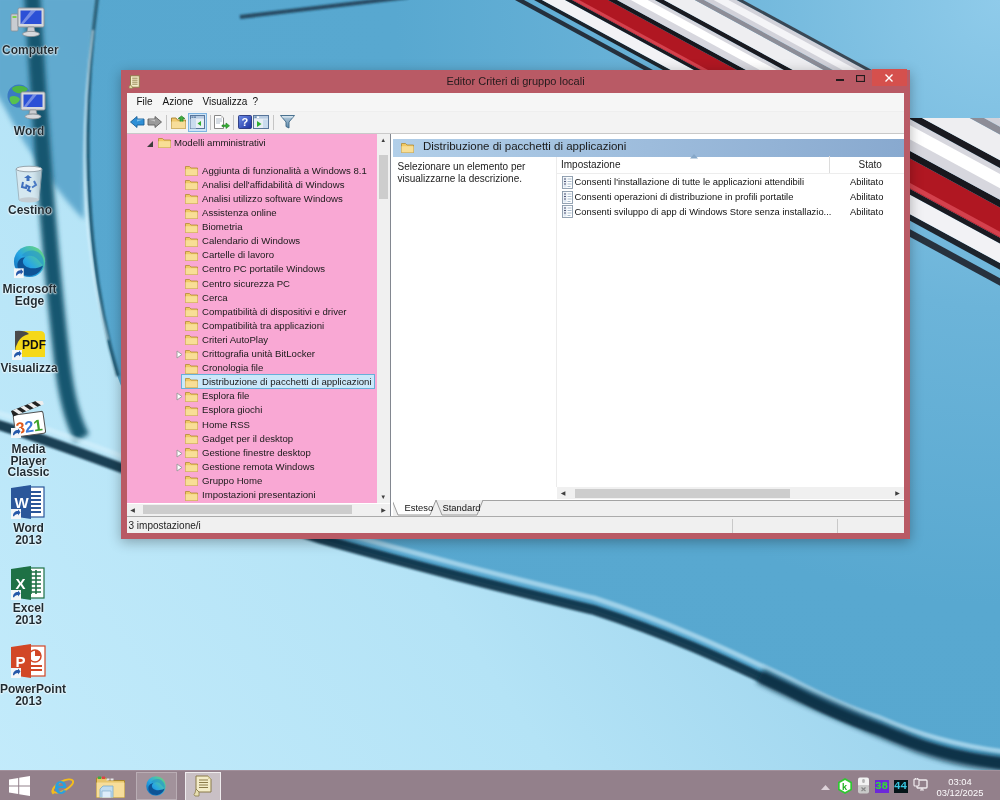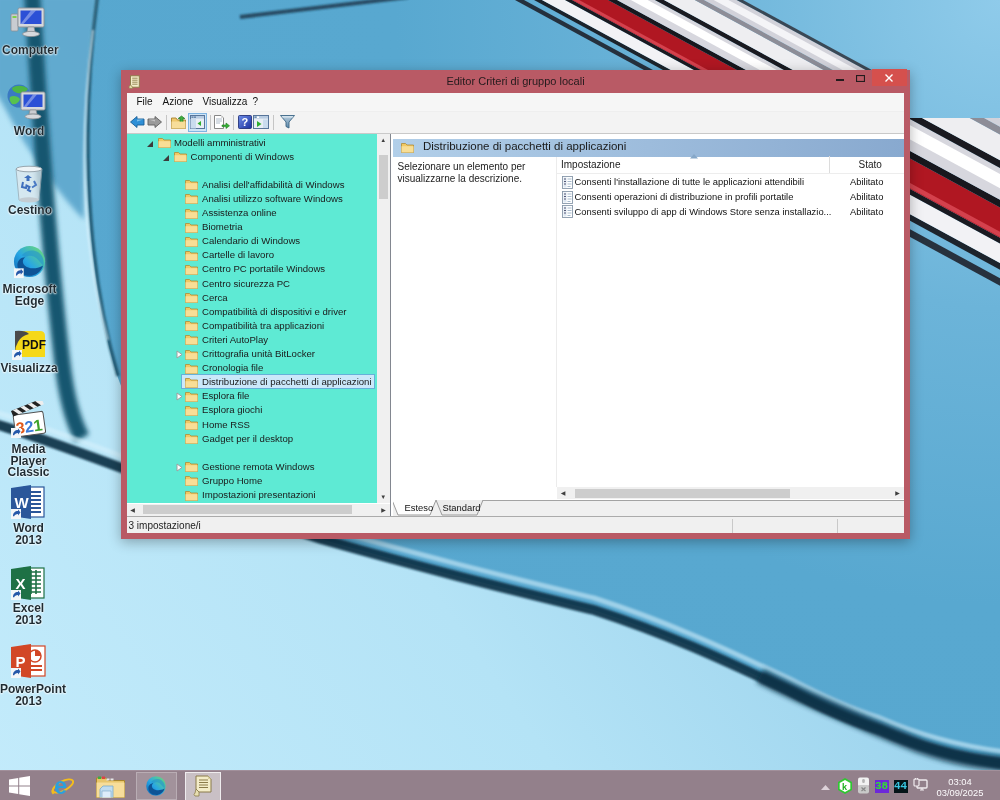--- a/index.html
+++ b/index.html
@@ -10,21 +10,21 @@
 #win{position:absolute;left:121px;top:70px;width:789px;height:469px;background:#b95a65;z-index:10;
  box-shadow:0 3px 12px rgba(0,0,0,.30)}
 #title{position:absolute;left:0;top:0;width:100%;height:23px;font-size:11px;color:#241b1d;text-align:center;line-height:23px}
 #cbtns{position:absolute;right:3.5px;top:-1px;height:17px}
 #closeb{position:absolute;right:0;top:0;width:35px;height:16.5px;background:#d5504d}
 #content{position:absolute;left:5.5px;top:23px;width:777px;height:440px;background:#fff;overflow:hidden}
 #menubar{position:absolute;left:0;top:0;width:100%;height:19px;background:#f6f6f6;font-size:10px;color:#111;border-bottom:1px solid #eee}
 .mi{position:absolute;top:3px}
 #toolbar{position:absolute;left:0;top:19px;width:100%;height:22px;background:#f3f3f3;border-bottom:1px solid #c9c9c9}
 .tsep{position:absolute;top:3px;width:1px;height:15px;background:#c5c5c5}
-#tree{position:absolute;left:0;top:41px;width:263px;height:369px;background:#5eead4;overflow:hidden;font-size:9.6px;color:#1a1a1a}
+#tree{position:absolute;left:0;top:41px;width:263px;height:369px;background:#f9a8d4;overflow:hidden;font-size:9.6px;color:#1a1a1a}
 #vdiv{position:absolute;left:263px;top:41px;width:3px;height:381.5px;background:#fff;border-left:1px solid #828790}
 #rpane{position:absolute;left:266px;top:41px;width:511px;height:365px;background:#fff;overflow:hidden;font-size:10px;color:#1a1a1a}
 .trow{position:absolute;white-space:nowrap;height:14px;line-height:14px}
 #tabs{position:absolute;left:266px;top:406.5px;width:511px;height:16px;background:#f0f0f0;font-size:10px}
 #status{position:absolute;left:0;top:422.5px;width:777px;height:17.5px;background:#f0f0f0;border-top:1px solid #ababab;font-size:10px;color:#222}
 #taskbar{position:absolute;left:0;top:770px;width:1000px;height:30px;background:#93808b;z-index:20;border-top:1px solid #a2909b}
 .sb{position:absolute;background:#f0f0f0}
 .thumb{position:absolute;background:#cdcdcd}
 .arr{position:absolute;font-size:6px;color:#3f3f3f;line-height:12.5px;text-align:center}
 </style></head>
@@ -302,29 +302,26 @@
    <div class="trow" style="left:0;top:1.5px;width:263px">
             <svg style="position:absolute;left:19.5px;top:4px" width="8" height="8" viewBox="0 0 8 8">
               <path d="M 7,1 L 7,7 L 1,7 Z" fill="#3c3c3c"></path>
             </svg>
             <svg style="position:absolute;left:31.5px;top:1.5px" width="13" height="11" viewBox="0 0 13 11">
               <path d="M 0.5,1.5 L 4.5,1.5 L 6,3 L 12.5,3 L 12.5,10.5 L 0.5,10.5 Z" fill="#f1c963" stroke="#b18c35" stroke-width=".8"></path>
               <path d="M 0.5,4.2 L 12.5,4.2 L 12.5,10.5 L 0.5,10.5 Z" fill="#f8de96"></path>
             </svg>
             <span style="position:absolute;left:47.5px;top:0">Modelli amministrativi</span>
           </div>
-   <div class="trow" style="left:0;top:15.6px;width:263px">
-            <svg style="position:absolute;left:35.5px;top:4px" width="8" height="8" viewBox="0 0 8 8">
-              <path d="M 7,1 L 7,7 L 1,7 Z" fill="#3c3c3c"></path>
-            </svg>
-            <svg style="position:absolute;left:47.5px;top:1.5px" width="13" height="11" viewBox="0 0 13 11">
-              <path d="M 0.5,1.5 L 4.5,1.5 L 6,3 L 12.5,3 L 12.5,10.5 L 0.5,10.5 Z" fill="#f1c963" stroke="#b18c35" stroke-width=".8"></path>
-              <path d="M 0.5,4.2 L 12.5,4.2 L 12.5,10.5 L 0.5,10.5 Z" fill="#f8de96"></path>
-            </svg>
-            <span style="position:absolute;left:64px;top:0">Componenti di Windows</span>
+   <div class="trow" style="left:0;top:29.7px;width:263px">
+            <svg style="position:absolute;left:58px;top:1.5px" width="13" height="11" viewBox="0 0 13 11">
+              <path d="M 0.5,1.5 L 4.5,1.5 L 6,3 L 12.5,3 L 12.5,10.5 L 0.5,10.5 Z" fill="#f1c963" stroke="#b18c35" stroke-width=".8"></path>
+              <path d="M 0.5,4.2 L 12.5,4.2 L 12.5,10.5 L 0.5,10.5 Z" fill="#f8de96"></path>
+            </svg>
+            <span style="position:absolute;left:75.5px;top:0">Aggiunta di funzionalità a Windows 8.1</span>
           </div>
    <div class="trow" style="left:0;top:43.8px;width:263px">
             <svg style="position:absolute;left:58px;top:1.5px" width="13" height="11" viewBox="0 0 13 11">
               <path d="M 0.5,1.5 L 4.5,1.5 L 6,3 L 12.5,3 L 12.5,10.5 L 0.5,10.5 Z" fill="#f1c963" stroke="#b18c35" stroke-width=".8"></path>
               <path d="M 0.5,4.2 L 12.5,4.2 L 12.5,10.5 L 0.5,10.5 Z" fill="#f8de96"></path>
             </svg>
             <span style="position:absolute;left:75.5px;top:0">Analisi dell'affidabilità di Windows</span>
           </div>
    <div class="trow" style="left:0;top:57.9px;width:263px">
             <svg style="position:absolute;left:58px;top:1.5px" width="13" height="11" viewBox="0 0 13 11">
@@ -451,20 +448,30 @@
               <path d="M 0.5,4.2 L 12.5,4.2 L 12.5,10.5 L 0.5,10.5 Z" fill="#f8de96"></path>
             </svg>
             <span style="position:absolute;left:75.5px;top:0">Home RSS</span>
           </div>
    <div class="trow" style="left:0;top:297.6px;width:263px">
             <svg style="position:absolute;left:58px;top:1.5px" width="13" height="11" viewBox="0 0 13 11">
               <path d="M 0.5,1.5 L 4.5,1.5 L 6,3 L 12.5,3 L 12.5,10.5 L 0.5,10.5 Z" fill="#f1c963" stroke="#b18c35" stroke-width=".8"></path>
               <path d="M 0.5,4.2 L 12.5,4.2 L 12.5,10.5 L 0.5,10.5 Z" fill="#f8de96"></path>
             </svg>
             <span style="position:absolute;left:75.5px;top:0">Gadget per il desktop</span>
+          </div>
+   <div class="trow" style="left:0;top:311.7px;width:263px">
+            <svg style="position:absolute;left:49px;top:3px" width="7" height="9" viewBox="0 0 7 9">
+              <path d="M 1,1 L 6,4.5 L 1,8 Z" fill="#fff" stroke="#a0a0a0" stroke-width="1"></path>
+            </svg>
+            <svg style="position:absolute;left:58px;top:1.5px" width="13" height="11" viewBox="0 0 13 11">
+              <path d="M 0.5,1.5 L 4.5,1.5 L 6,3 L 12.5,3 L 12.5,10.5 L 0.5,10.5 Z" fill="#f1c963" stroke="#b18c35" stroke-width=".8"></path>
+              <path d="M 0.5,4.2 L 12.5,4.2 L 12.5,10.5 L 0.5,10.5 Z" fill="#f8de96"></path>
+            </svg>
+            <span style="position:absolute;left:75.5px;top:0">Gestione finestre desktop</span>
           </div>
    <div class="trow" style="left:0;top:325.8px;width:263px">
             <svg style="position:absolute;left:49px;top:3px" width="7" height="9" viewBox="0 0 7 9">
               <path d="M 1,1 L 6,4.5 L 1,8 Z" fill="#fff" stroke="#a0a0a0" stroke-width="1"></path>
             </svg>
             <svg style="position:absolute;left:58px;top:1.5px" width="13" height="11" viewBox="0 0 13 11">
               <path d="M 0.5,1.5 L 4.5,1.5 L 6,3 L 12.5,3 L 12.5,10.5 L 0.5,10.5 Z" fill="#f1c963" stroke="#b18c35" stroke-width=".8"></path>
               <path d="M 0.5,4.2 L 12.5,4.2 L 12.5,10.5 L 0.5,10.5 Z" fill="#f8de96"></path>
             </svg>
             <span style="position:absolute;left:75.5px;top:0">Gestione remota Windows</span>
@@ -616,15 +623,15 @@
       </svg>
  <div style="position:absolute;left:874.5px;top:9px;width:14px;height:13px;background:#6d28d9;color:#30e030;font-size:11px;font-weight:bold;text-align:center;line-height:13px;font-family:'Liberation Mono',monospace">38</div>
  <div style="position:absolute;left:893.5px;top:9px;width:14px;height:13px;background:#041418;color:#39c7e2;font-size:11px;font-weight:bold;text-align:center;line-height:13px;font-family:'Liberation Mono',monospace">44</div>
  <svg style="position:absolute;left:913px;top:7px" width="15" height="15" viewBox="0 0 15 15">
 <rect x="4" y="2" width="10" height="8" rx="1" fill="none" stroke="#f0eaee" stroke-width="1.4"></rect>
 <path d="M 7,12 L 11,12 M 9,10 L 9,12" stroke="#f0eaee" stroke-width="1.2"></path>
 <rect x="1" y="1" width="5" height="7" rx="1" fill="#93808b" stroke="#f0eaee" stroke-width="1.2"></rect>
 <path d="M 2.5,0 L 2.5,1.5 M 4.5,0 L 4.5,1.5" stroke="#f0eaee" stroke-width="1"></path>
       </svg>
  <div style="position:absolute;left:930px;top:4.5px;width:60px;text-align:center;color:#fdfbfd;font-size:9.4px">03:04</div>
- <div style="position:absolute;left:925px;top:15.5px;width:70px;text-align:center;color:#fdfbfd;font-size:9.4px">03/09/2025</div>
+ <div style="position:absolute;left:925px;top:15.5px;width:70px;text-align:center;color:#fdfbfd;font-size:9.4px">03/12/2025</div>
 </div>
 </div>
 
 </body></html>

